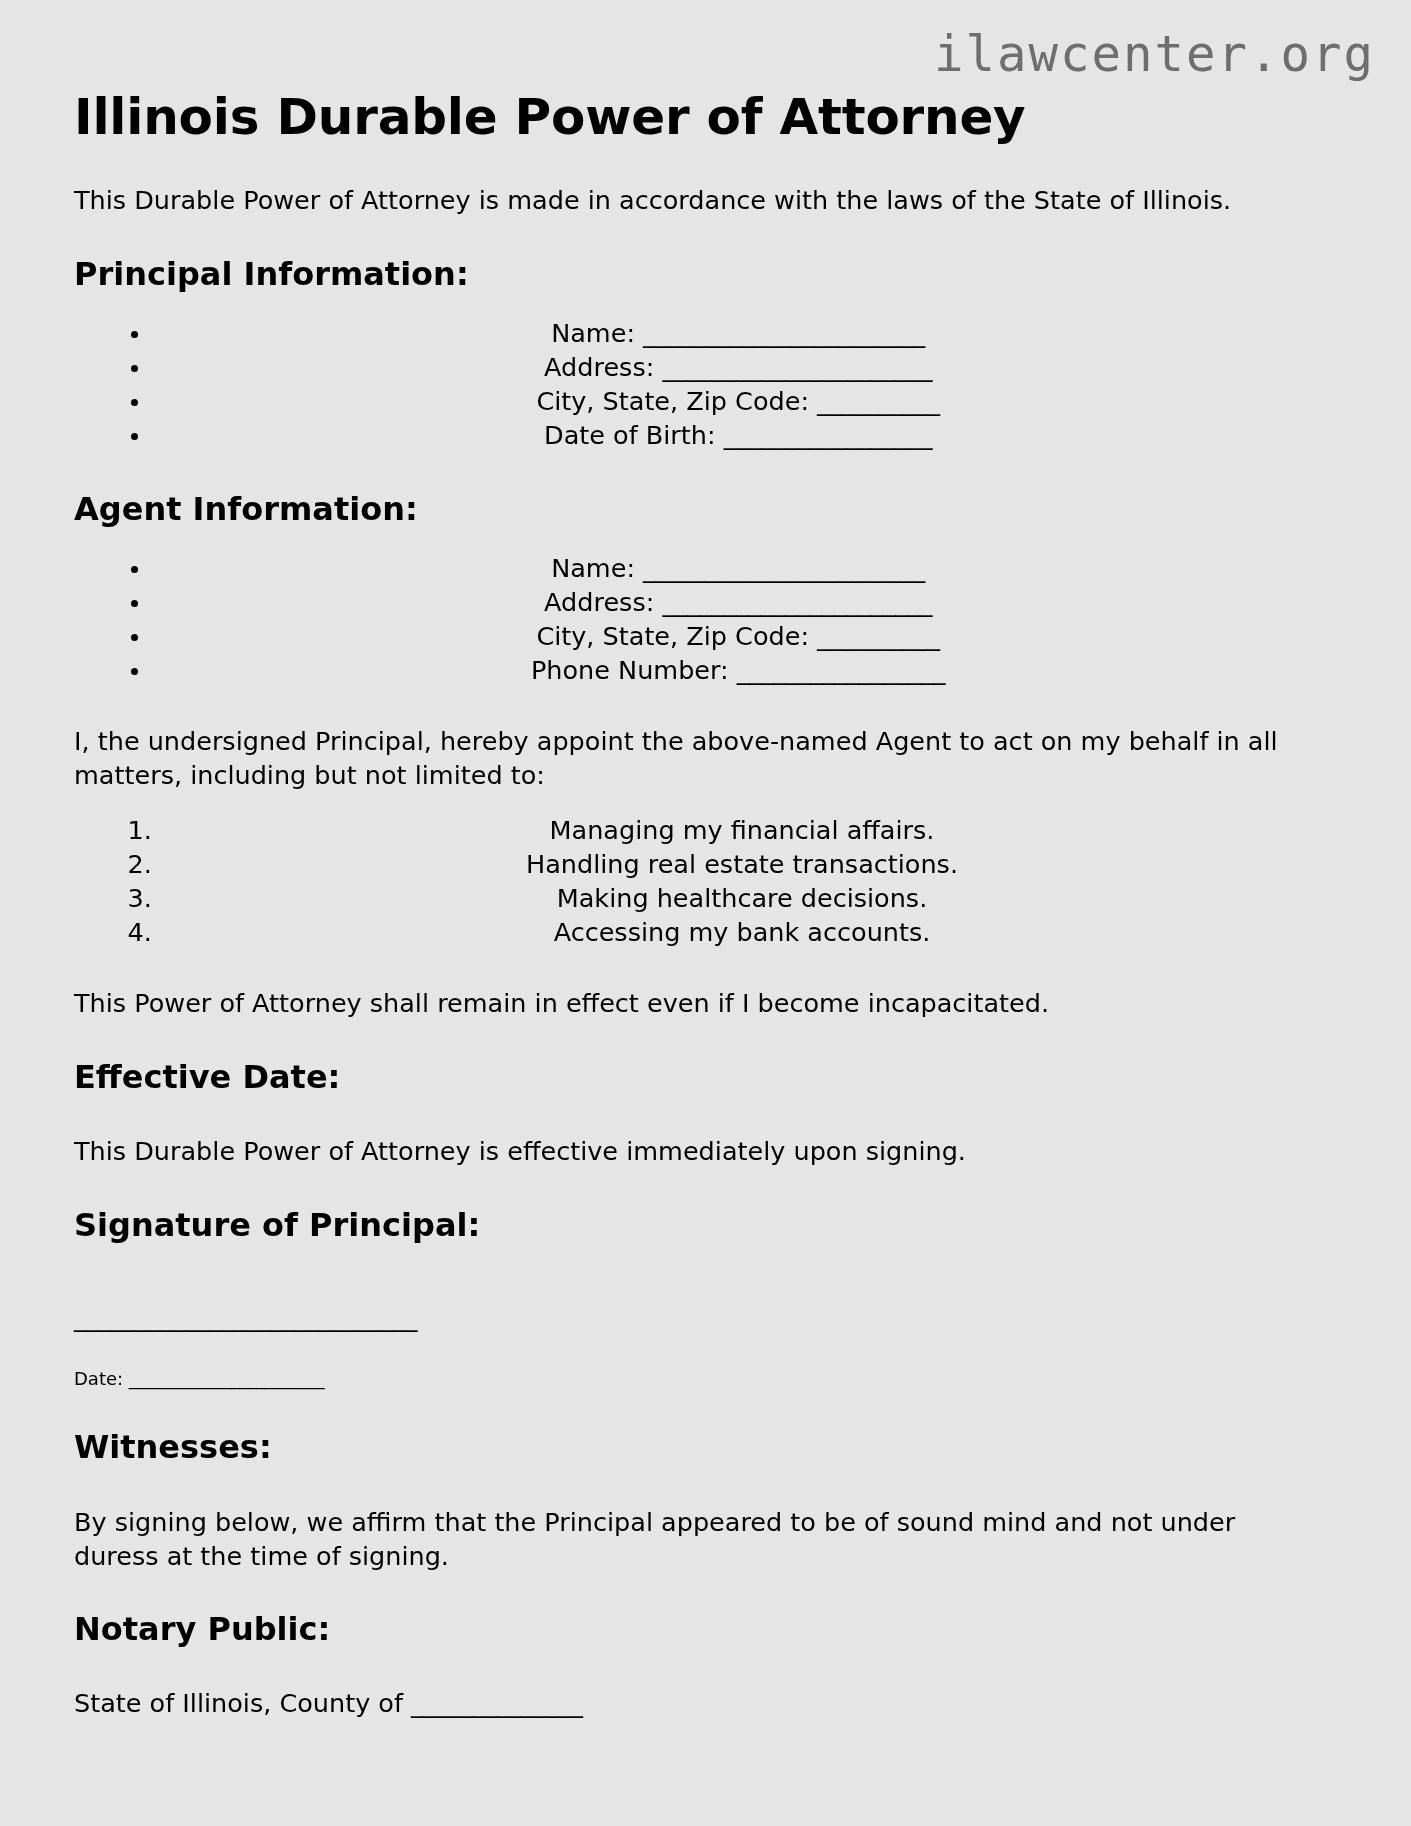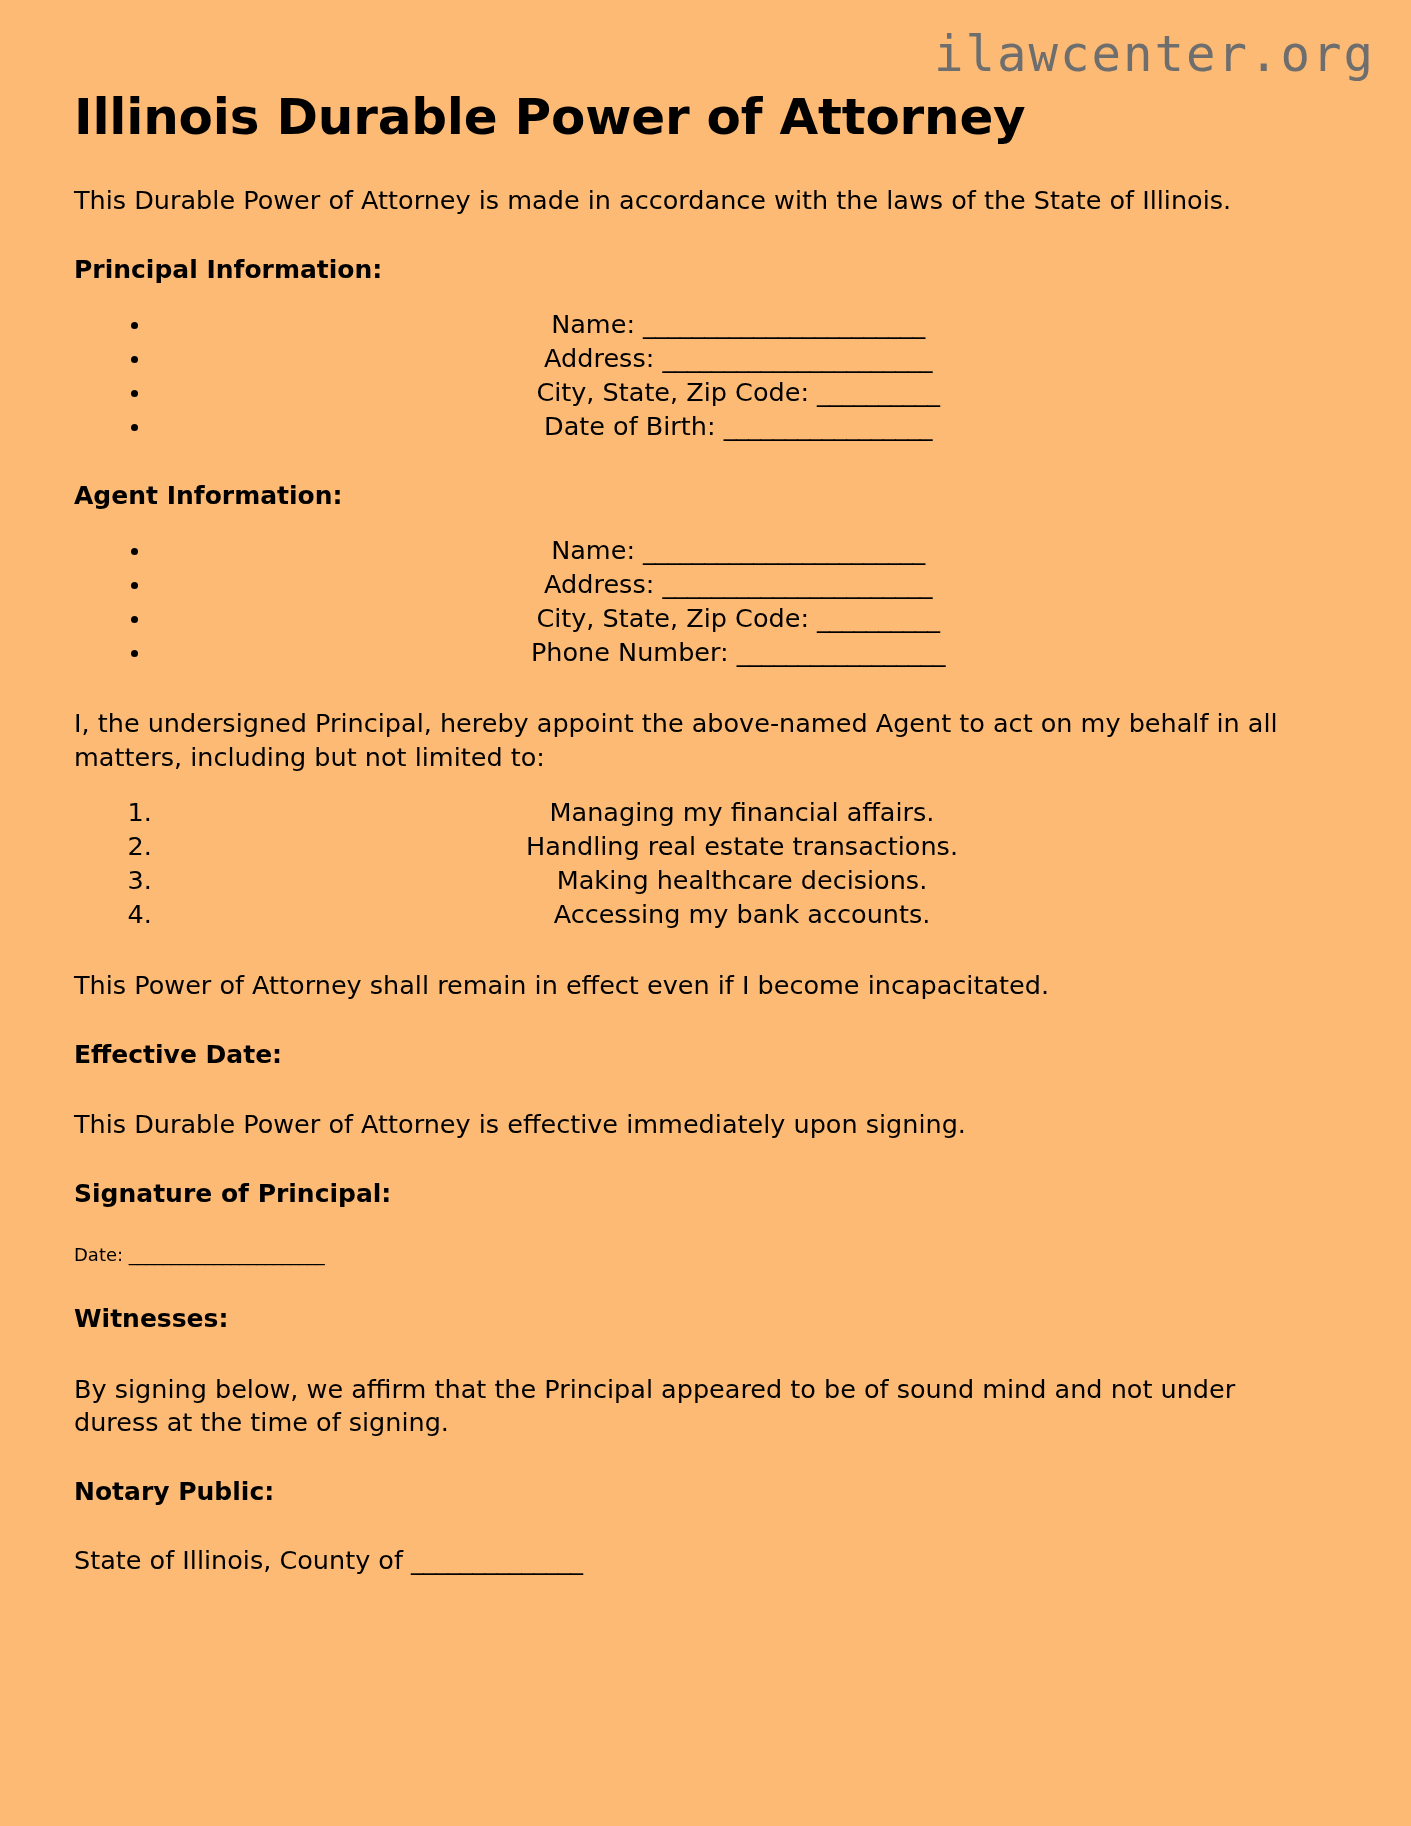--- a/index.html
+++ b/index.html
@@ -9,21 +9,21 @@
   }
   body {
     font-family: "DejaVu Sans", "Liberation Sans", sans-serif;
     color: #000000;
     -webkit-font-smoothing: antialiased;
   }
   .page {
     position: relative;
     width: 1411px;
     height: 1826px;
-    background: #fdba74;
+    background: #e5e5e5;
     box-sizing: border-box;
     overflow: hidden;
   }
 
   
   .watermark {
     position: absolute;
     top: 30px;
     right: 36px;
     font-family: "DejaVu Sans Mono", "Liberation Mono", monospace;
@@ -52,21 +52,21 @@
   }
 
   p.body-text {
     font-size: 25.5px;
     line-height: 1.32;
     margin: 37px 0 0 0;
     font-weight: normal;
   }
 
   h2.section-head {
-    font-size: 25px;
+    font-size: 32px;
     font-weight: bold;
     margin: 36px 0 0 0;
     line-height: 1.3;
   }
 
   ul.field-list,
   ol.powers-list {
     margin: 22px 0 0 0;
     padding: 0 0 0 78px;
     text-align: center;
@@ -173,20 +173,21 @@
       <li>Accessing my bank accounts.</li>
     </ol>
 
     <p class="body-text">This Power of Attorney shall remain in effect even if I become incapacitated.</p>
 
     <h2 class="section-head">Effective Date:</h2>
     <p class="body-text">This Durable Power of Attorney is effective immediately upon signing.</p>
 
     <h2 class="section-head">Signature of Principal:</h2>
 
+    <div class="sig-line">____________________________</div>
 
     <div class="date-line">
       <span>Date:</span>
       <span class="blank">_______________________</span>
     </div>
 
     <h2 class="section-head">Witnesses:</h2>
     <p class="body-text">By signing below, we affirm that the Principal appeared to be of sound mind and not under duress at the time of signing.</p>
 
 

